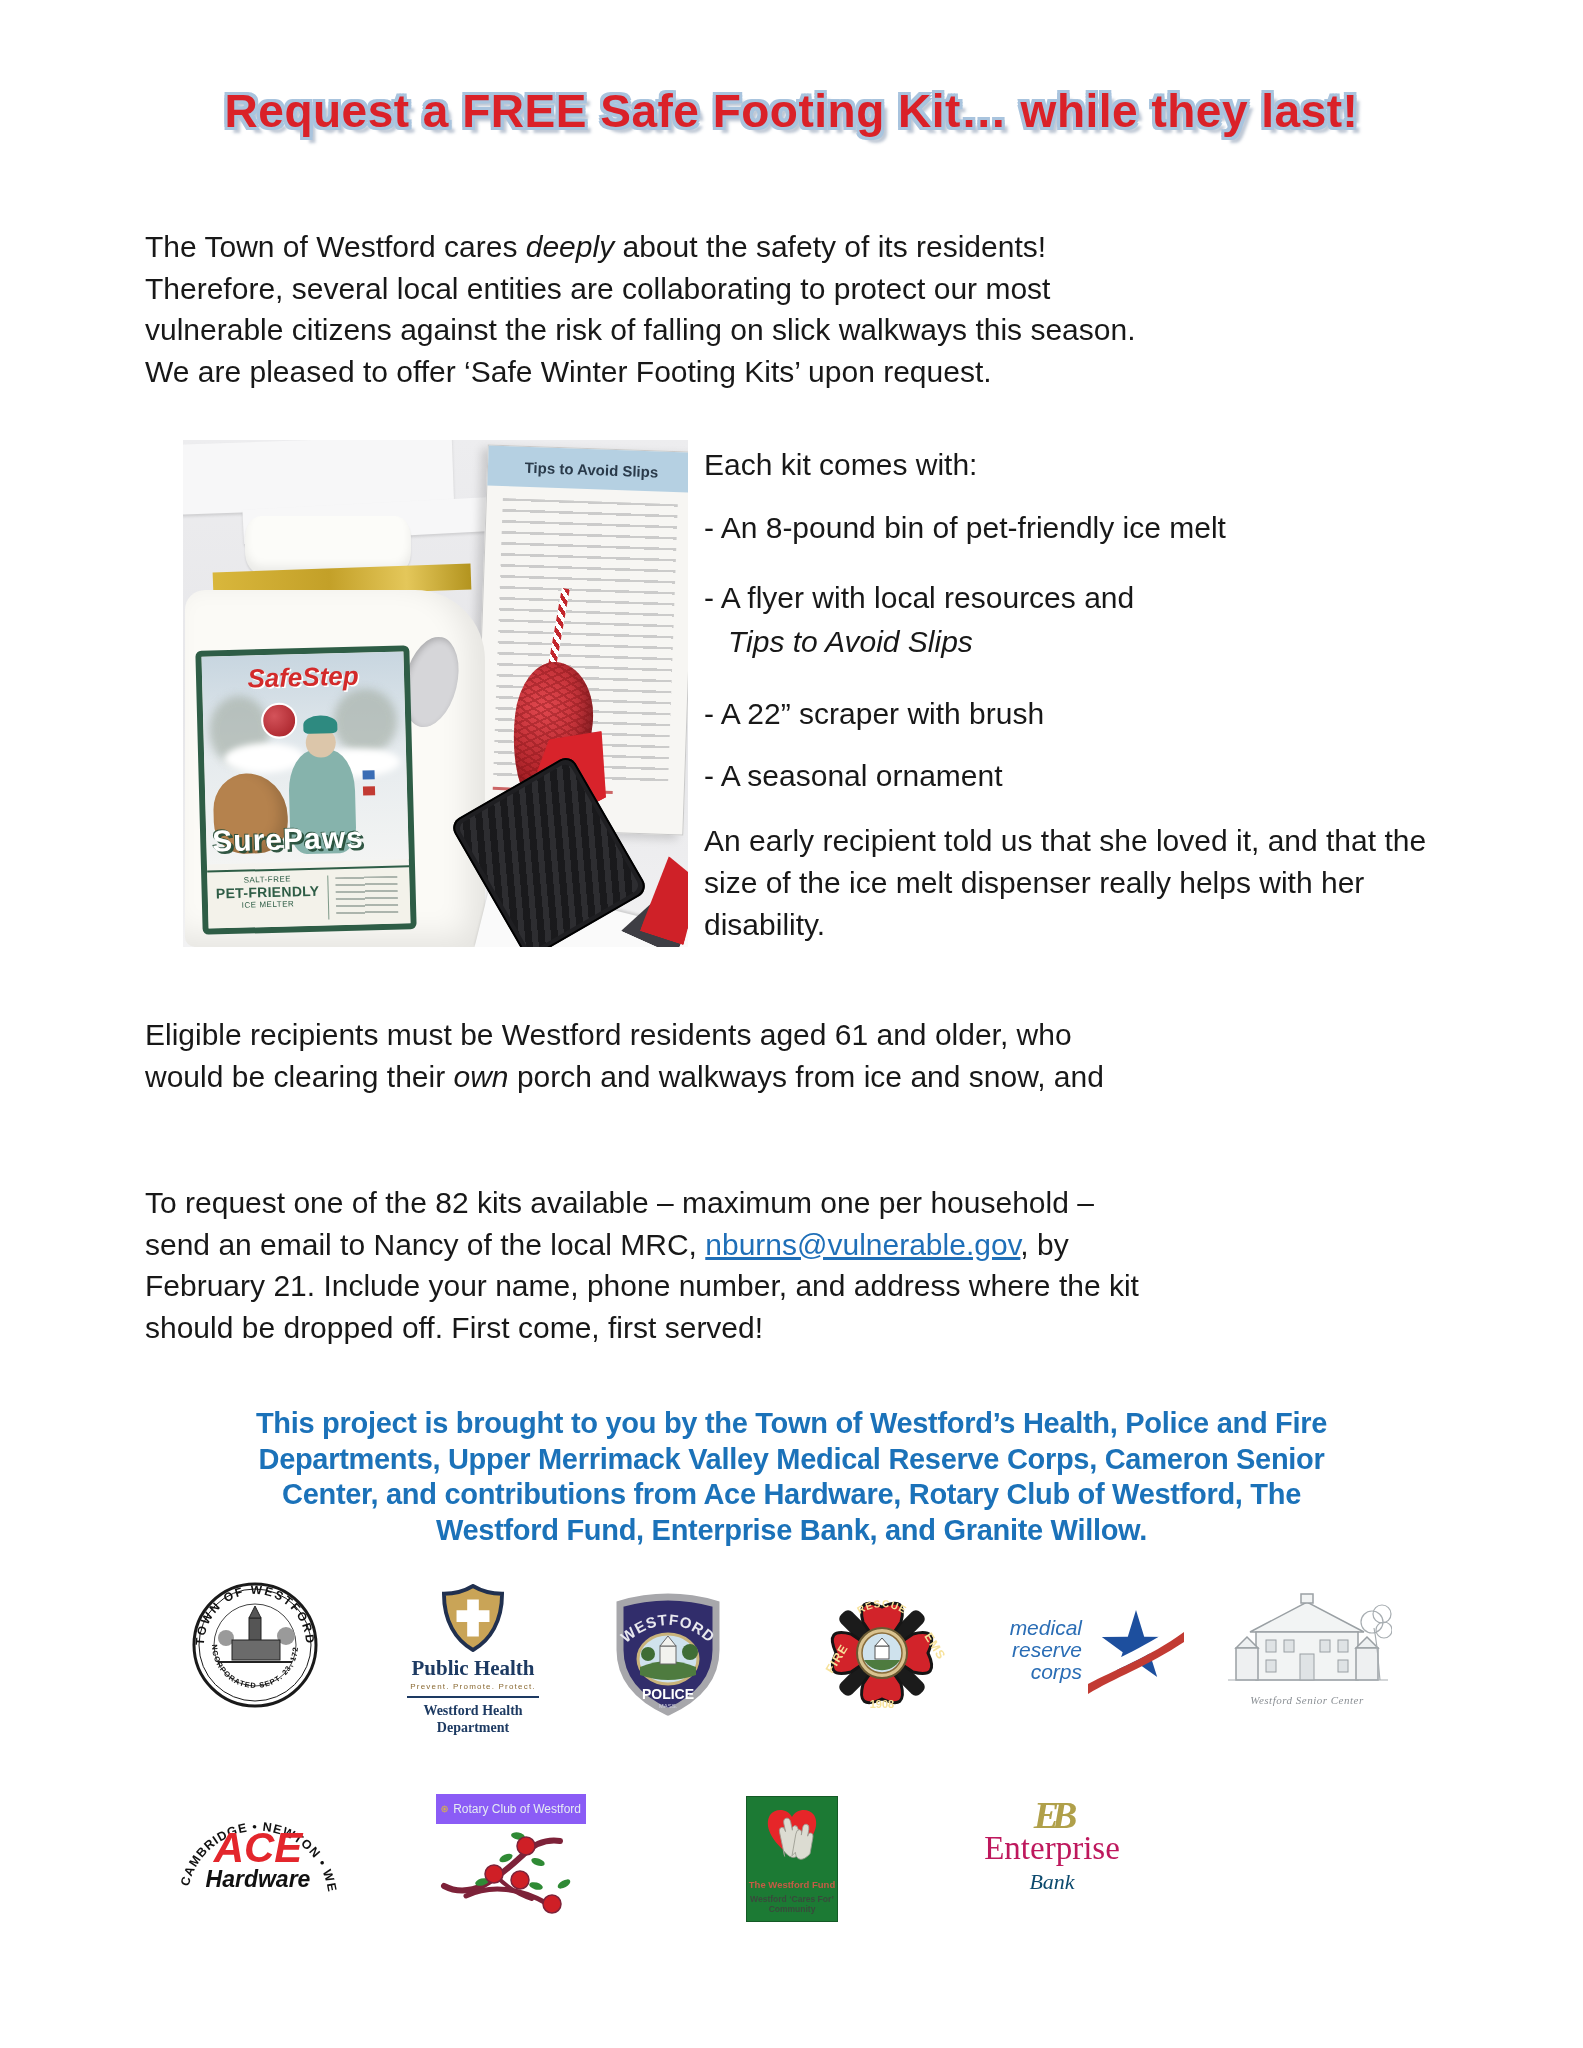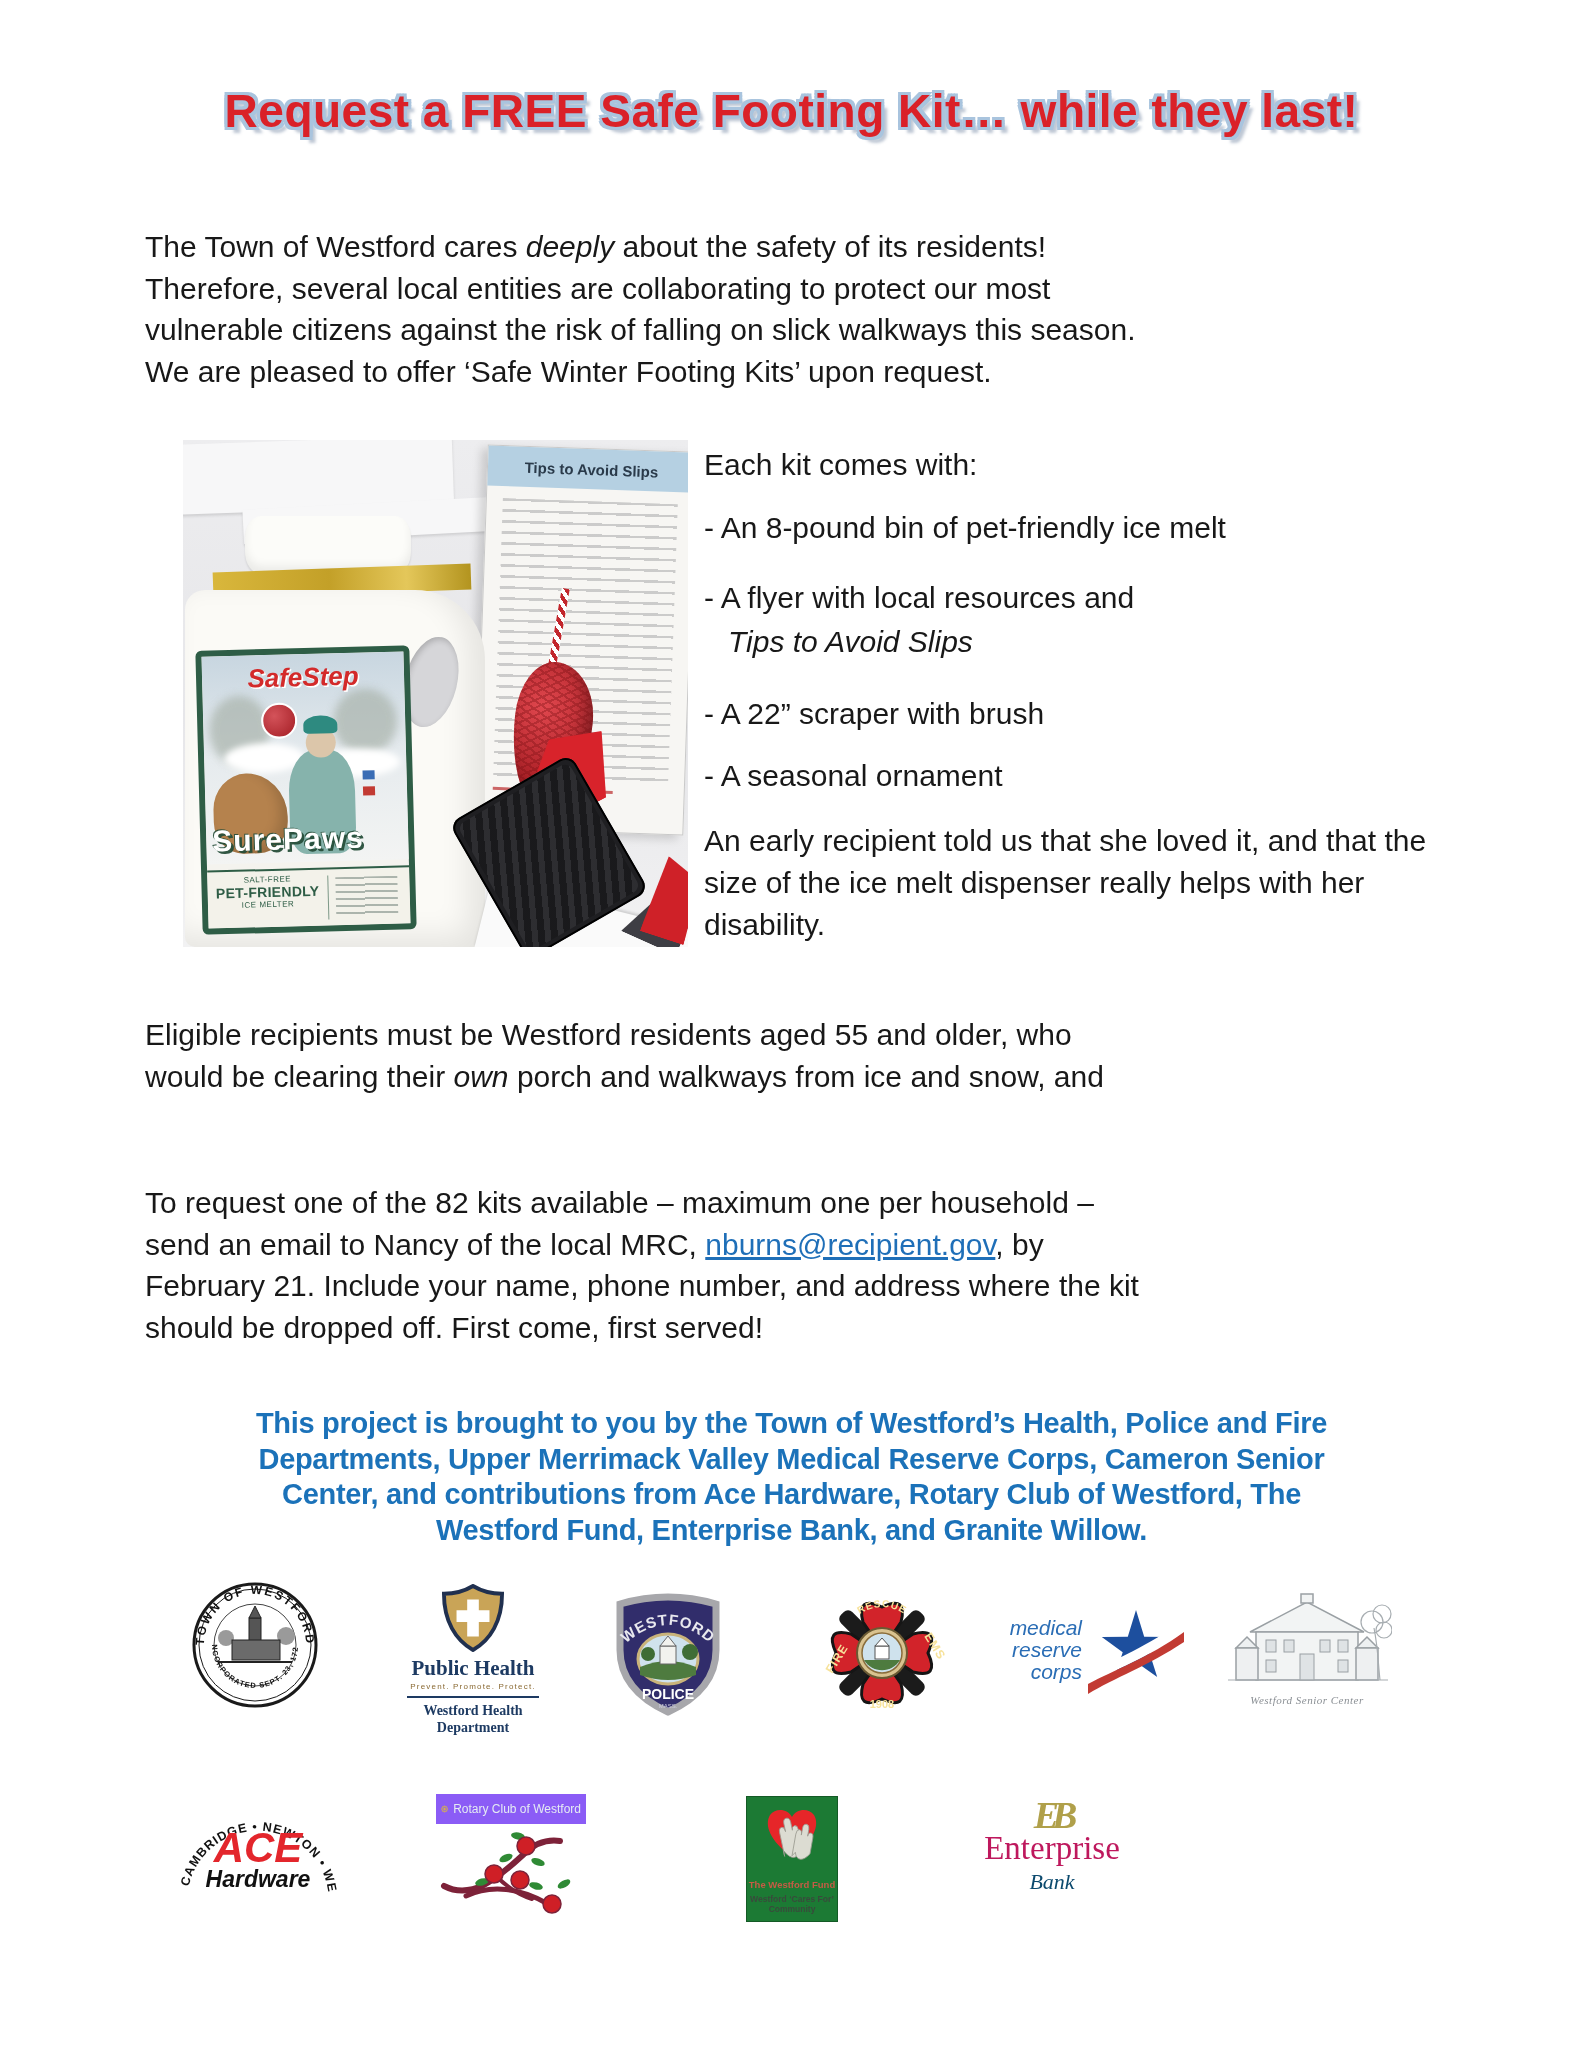--- a/index.html
+++ b/index.html
@@ -221,27 +221,27 @@
     <div class="row" id="kit-heading">Each kit comes with:</div>
     <div class="row" id="kit-item1">- An 8-pound bin of pet-friendly ice melt</div>
     <div class="row" id="kit-item2a">- A flyer with local resources and</div>
     <div class="row" id="kit-item2b">Tips to Avoid Slips</div>
     <div class="row" id="kit-item3">- A 22” scraper with brush</div>
     <div class="row" id="kit-item4">- A seasonal ornament</div>
     <div id="kit-quote">An early recipient told us that she loved it, and that the size of the ice melt dispenser really helps with her disability.</div>
   </div>
 
   <div id="eligibility" class="para">
-    <div class="ln">Eligible recipients must be Westford residents aged 55 and older, who</div>
+    <div class="ln">Eligible recipients must be Westford residents aged 61 and older, who</div>
     <div class="ln"><span>would be clearing their </span><span class="em">own</span><span> porch and walkways from ice and snow, and</span></div>
   </div>
 
   <div id="request" class="para">
     <div class="ln">To request one of the 82 kits available – maximum one per household –</div>
-    <div class="ln"><span>send an email to Nancy of the local MRC, </span><a class="email" href="#">nburns@recipient.gov</a><span>, by</span></div>
+    <div class="ln"><span>send an email to Nancy of the local MRC, </span><a class="email" href="#">nburns@vulnerable.gov</a><span>, by</span></div>
     <div class="ln">February 21. Include your name, phone number, and address where the kit</div>
     <div class="ln">should be dropped off. First come, first served!</div>
   </div>
 
   <div id="sponsors">
     <div>This project is brought to you by the Town of Westford’s Health, Police and Fire</div>
     <div>Departments, Upper Merrimack Valley Medical Reserve Corps, Cameron Senior</div>
     <div>Center, and contributions from Ace Hardware, Rotary Club of Westford, The</div>
     <div>Westford Fund, Enterprise Bank, and Granite Willow.</div>
   </div>

